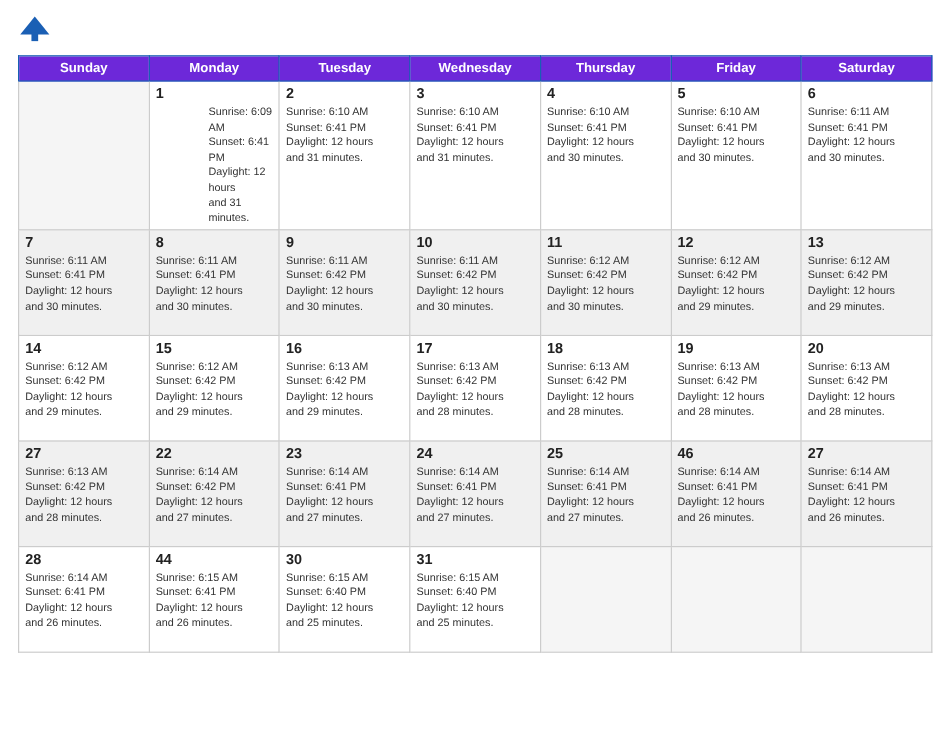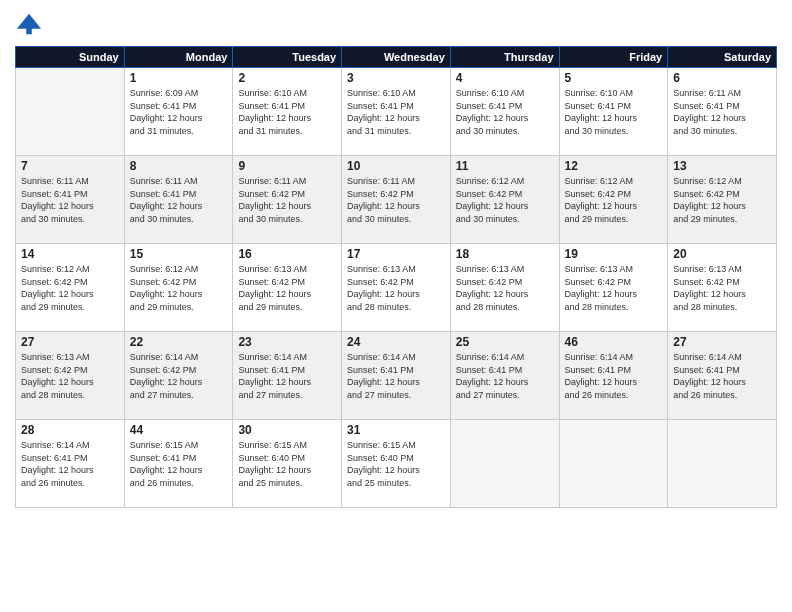--- a/index.html
+++ b/index.html
@@ -50,25 +50,25 @@
     .location {
       font-size: 14px;
       color: #444;
     }
     table {
       width: 100%;
       border-collapse: collapse;
       table-layout: fixed;
     }
     .day-header {
-      background: #0f172a;
+      background: #6d28d9;
       color: #fff;
       font-size: 11px;
       font-weight: bold;
-      text-align: right;
+      text-align: center;
       padding: 4px 5px;
       border: 1px solid #1a5fb4;
     }
     .calendar-cell {
       border: 1px solid #ccc;
       vertical-align: top;
       padding: 3px 5px;
       height: 88px;
       font-size: 9.5px;
       color: #333;
@@ -123,21 +123,21 @@
           <th class="day-header">Thursday</th>
           <th class="day-header">Friday</th>
           <th class="day-header">Saturday</th>
         </tr>
     </thead>
     <tbody id="calendar-body">
     <tr>
           <td class="calendar-cell empty"></td>
           <td class="calendar-cell">
             <div class="day-number">1</div>
-            <div class="cell-info" style="white-space: pre-line;">Sunrise: 6:09 AM
+            <div class="cell-info" style="white-space: pre-line; margin-left: 44px;">Sunrise: 6:09 AM
 Sunset: 6:41 PM
 Daylight: 12 hours
 and 31 minutes.</div>
           </td>
           <td class="calendar-cell">
             <div class="day-number">2</div>
             <div class="cell-info" style="white-space: pre-line;">Sunrise: 6:10 AM
 Sunset: 6:41 PM
 Daylight: 12 hours
 and 31 minutes.</div>

